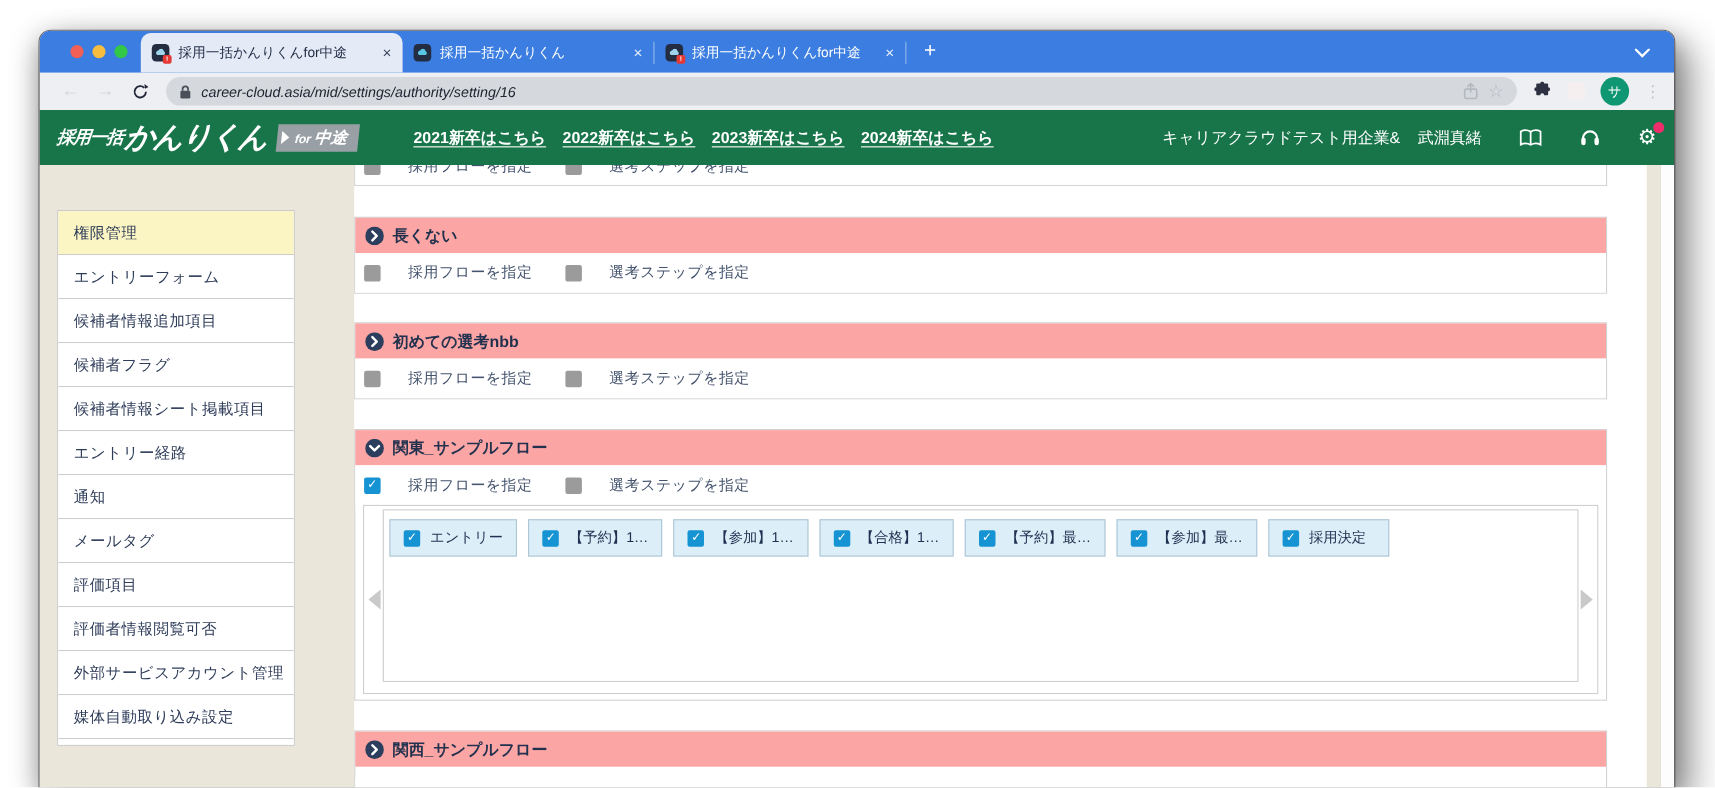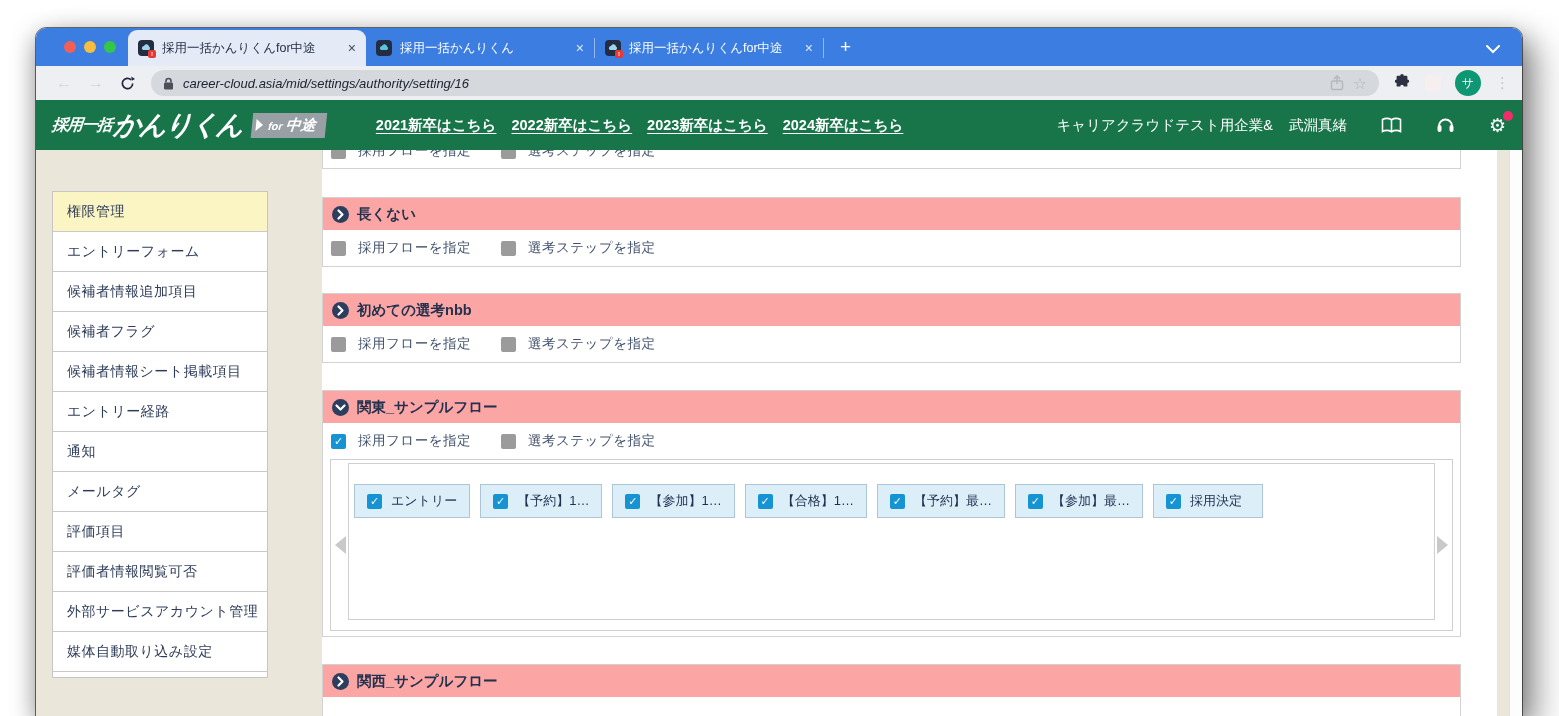--- a/index.html
+++ b/index.html
@@ -81,30 +81,30 @@
   .sec{ width:1139px; border:1px solid #d2d2d2; background:#fff; }
   .sec-head{ height:32px; background:#fca5a5; display:flex; align-items:center; gap:8px; padding:0 9px; }
   .sec-icon{ flex:0 0 auto; display:flex; }
   .sec-title{ font-weight:bold; font-size:14.5px; color:#22324e; }
   .cb-row{ display:flex; align-items:center; height:36px; padding:0 8px; background:#fff; }
   .cb{ width:15px; height:15px; border-radius:2px; flex:0 0 auto; }
   .cb.unchecked{ background:#9b9b9b; }
   .cb.checked{ background:#1593d2; position:relative; }
   .cb.checked::after{ content:"\2713"; position:absolute; left:0; top:0; width:15px; height:15px;
                       color:#fff; font-size:11px; line-height:15px; text-align:center; font-weight:bold; }
-  .cb-label{ font-size:13.5px; color:#44536e; margin-left:12px; letter-spacing:.5px;text-align:center; }
+  .cb-label{ font-size:13.5px; color:#44536e; margin-left:25px; letter-spacing:.5px;text-align:center; }
   .cb2{ margin-left:30px; }
 
   .sec.partial{ border-top:none; height:19px; overflow:hidden; }
   .sec.partial .cb-row{ margin-top:-17px; }
   .gap28{ height:28px; } .gap26{ height:26px; } .gap27{ height:27px; }
 
   .flow-outer{ margin:0 7px 5px 7px; border:1px solid #cfcfcf; height:172px; position:relative;
                padding:3px 17px 10px 17px; }
-  .flow-inner{ border:1px solid #cfcfcf; height:100%; padding:20px 5px; display:flex; align-items:flex-start; gap:10px; }
+  .flow-inner{ border:1px solid #cfcfcf; height:100%; padding:8px 5px; display:flex; align-items:flex-start; gap:10px; }
   .chip{ height:34px; min-width:110px; background:#dceef8; border:1px solid #aec5d4; display:flex;
          align-items:center; gap:9px; padding:0 12px; }
   .chip-label{ font-size:13px; color:#1e3150; white-space:nowrap; }
   .flow-arrow{ position:absolute; top:50%; transform:translateY(-50%); width:0; height:0;
                border-top:9px solid transparent; border-bottom:9px solid transparent; }
   .flow-arrow.prev{ left:4px; border-right:11px solid #c9c9c9; }
   .flow-arrow.next{ right:4px; border-left:11px solid #c9c9c9; }
 </style>
 </head>
 <body>

